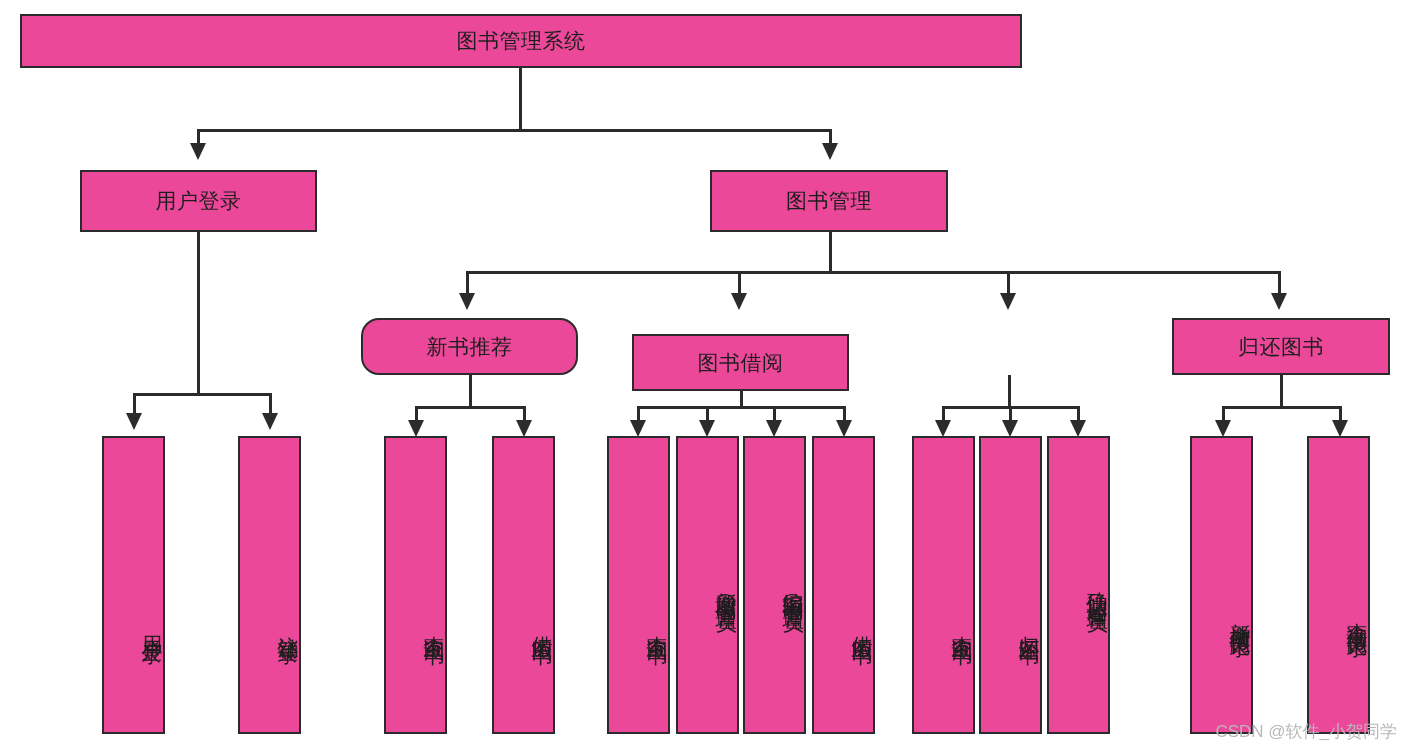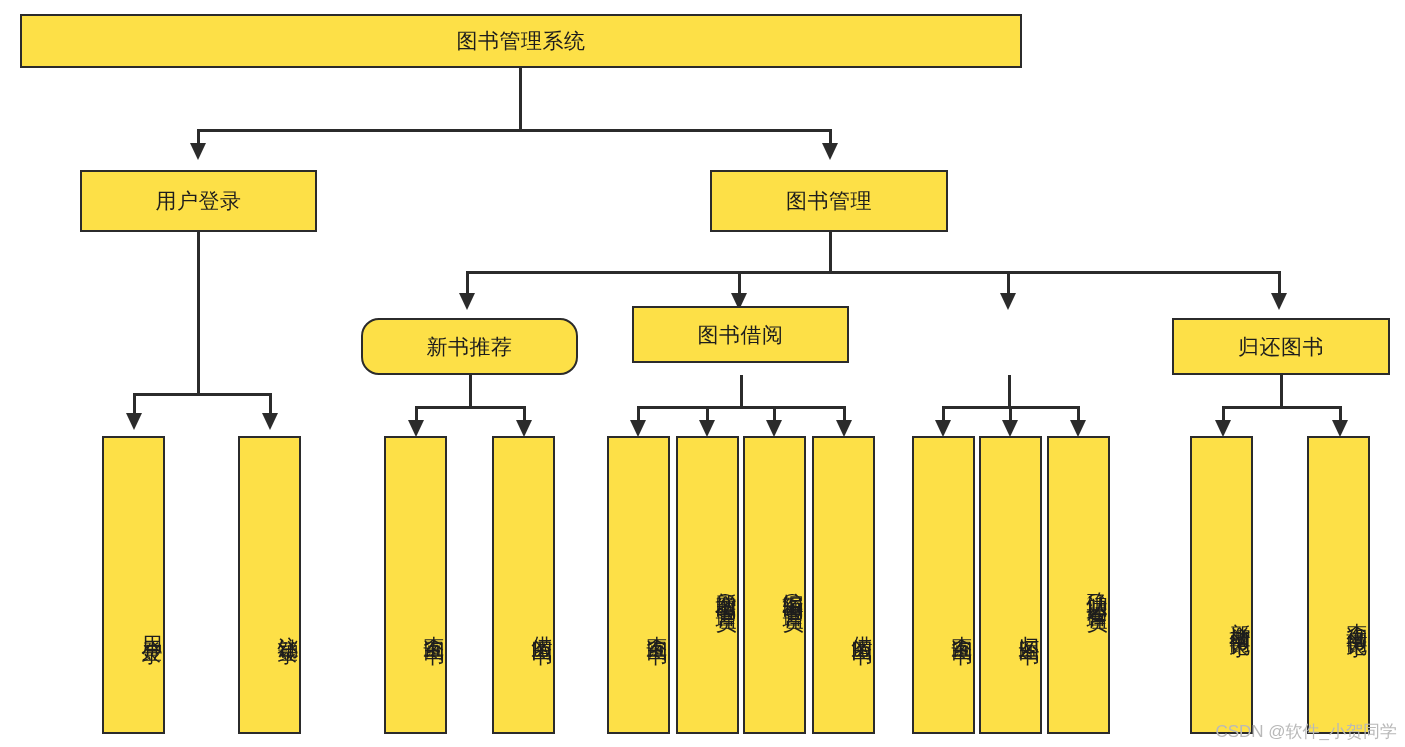--- a/index.html
+++ b/index.html
@@ -15,21 +15,21 @@
     width: 1405px;
     height: 747px;
     background: #ffffff;
     overflow: hidden;
   }
   
   .node {
     position: absolute;
     box-sizing: border-box;
     border: 2.5px solid #2b2b2b;
-    background: #fde047;
+    background: #ec4899;
     z-index: 3;
     text-decoration: underline;
   }
   .node .label {
     position: absolute;
     top: 0; left: 0; right: 0; bottom: 0;
     display: flex;
     align-items: center;
     justify-content: center;
     color: #1d1d1d;
@@ -127,21 +127,21 @@
   <div class="vline" style="left:1007px; top:271px; height:22px;"></div>
   <div class="vline" style="left:1278px; top:271px; height:22px;"></div>
   <div class="arrow" style="left:459px; top:293px;"></div>
   <div class="arrow" style="left:731px; top:293px;"></div>
   <div class="arrow" style="left:1000px; top:293px;"></div>
   <div class="arrow" style="left:1271px; top:293px;"></div>
 
   <div class="node horiz" style="left:361px; top:318px; width:217px; height:57px;border-radius:18px;">
     <span class="label">新书推荐</span>
   </div>
-  <div class="node horiz" style="left:632px; top:306px; width:217px; height:57px;">
+  <div class="node horiz" style="left:632px; top:334px; width:217px; height:57px;">
     <span class="label">图书借阅</span>
   </div>
   <div class="node horiz" style="left:1172px; top:318px; width:218px; height:57px;">
     <span class="label">归还图书</span>
   </div>
 
   <div class="vline" style="left:469px; top:375px; height:32px;"></div>
   <div class="hline" style="left:415px; top:406px; width:110px;"></div>
   <div class="vline" style="left:415px; top:406px; height:14px;"></div>
   <div class="vline" style="left:523px; top:406px; height:14px;"></div>

